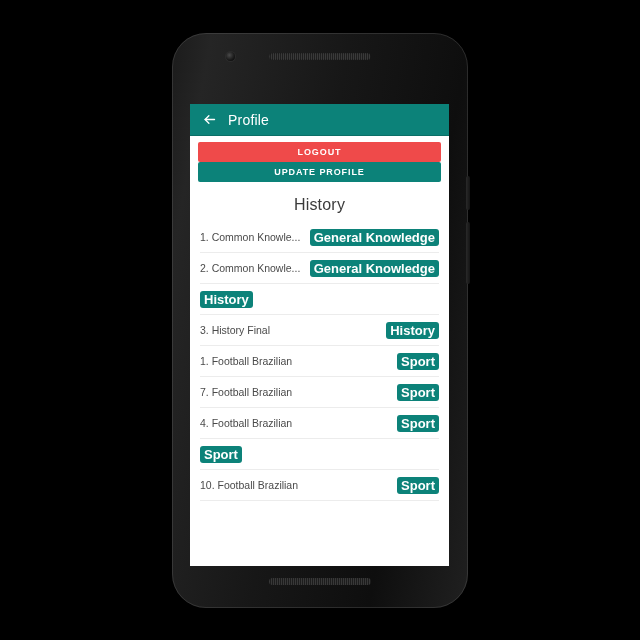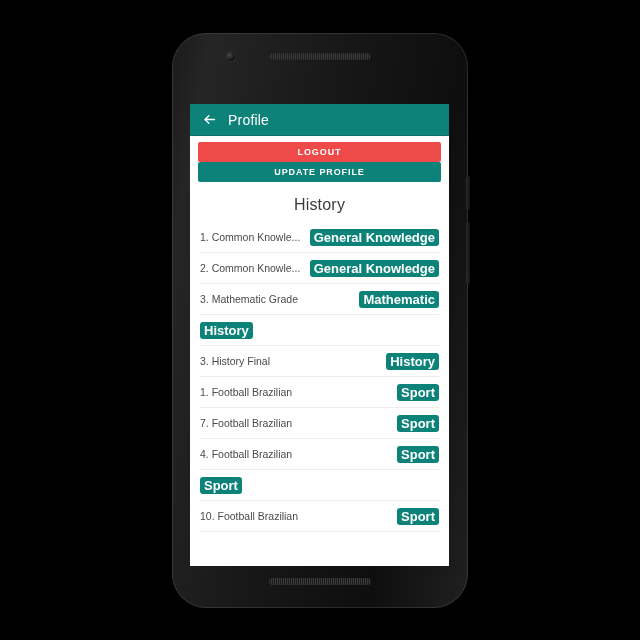--- a/index.html
+++ b/index.html
@@ -260,24 +260,20 @@
       <div class="history-list">
           <div class="history-item">
             <span class="item-label">1. Common Knowle...</span>
             <span class="badge">General Knowledge</span>
           </div>
           <div class="history-item">
             <span class="item-label">2. Common Knowle...</span>
             <span class="badge">General Knowledge</span>
           </div>
           <div class="history-item">
-            <span class="item-label">3. Mathematic Grade</span>
-            <span class="badge">Mathematic</span>
-          </div>
-          <div class="history-item">
             <span class="badge">History</span>
           </div>
           <div class="history-item">
             <span class="item-label">3. History Final</span>
             <span class="badge">History</span>
           </div>
           <div class="history-item">
             <span class="item-label">1. Football Brazilian</span>
             <span class="badge">Sport</span>
           </div>

